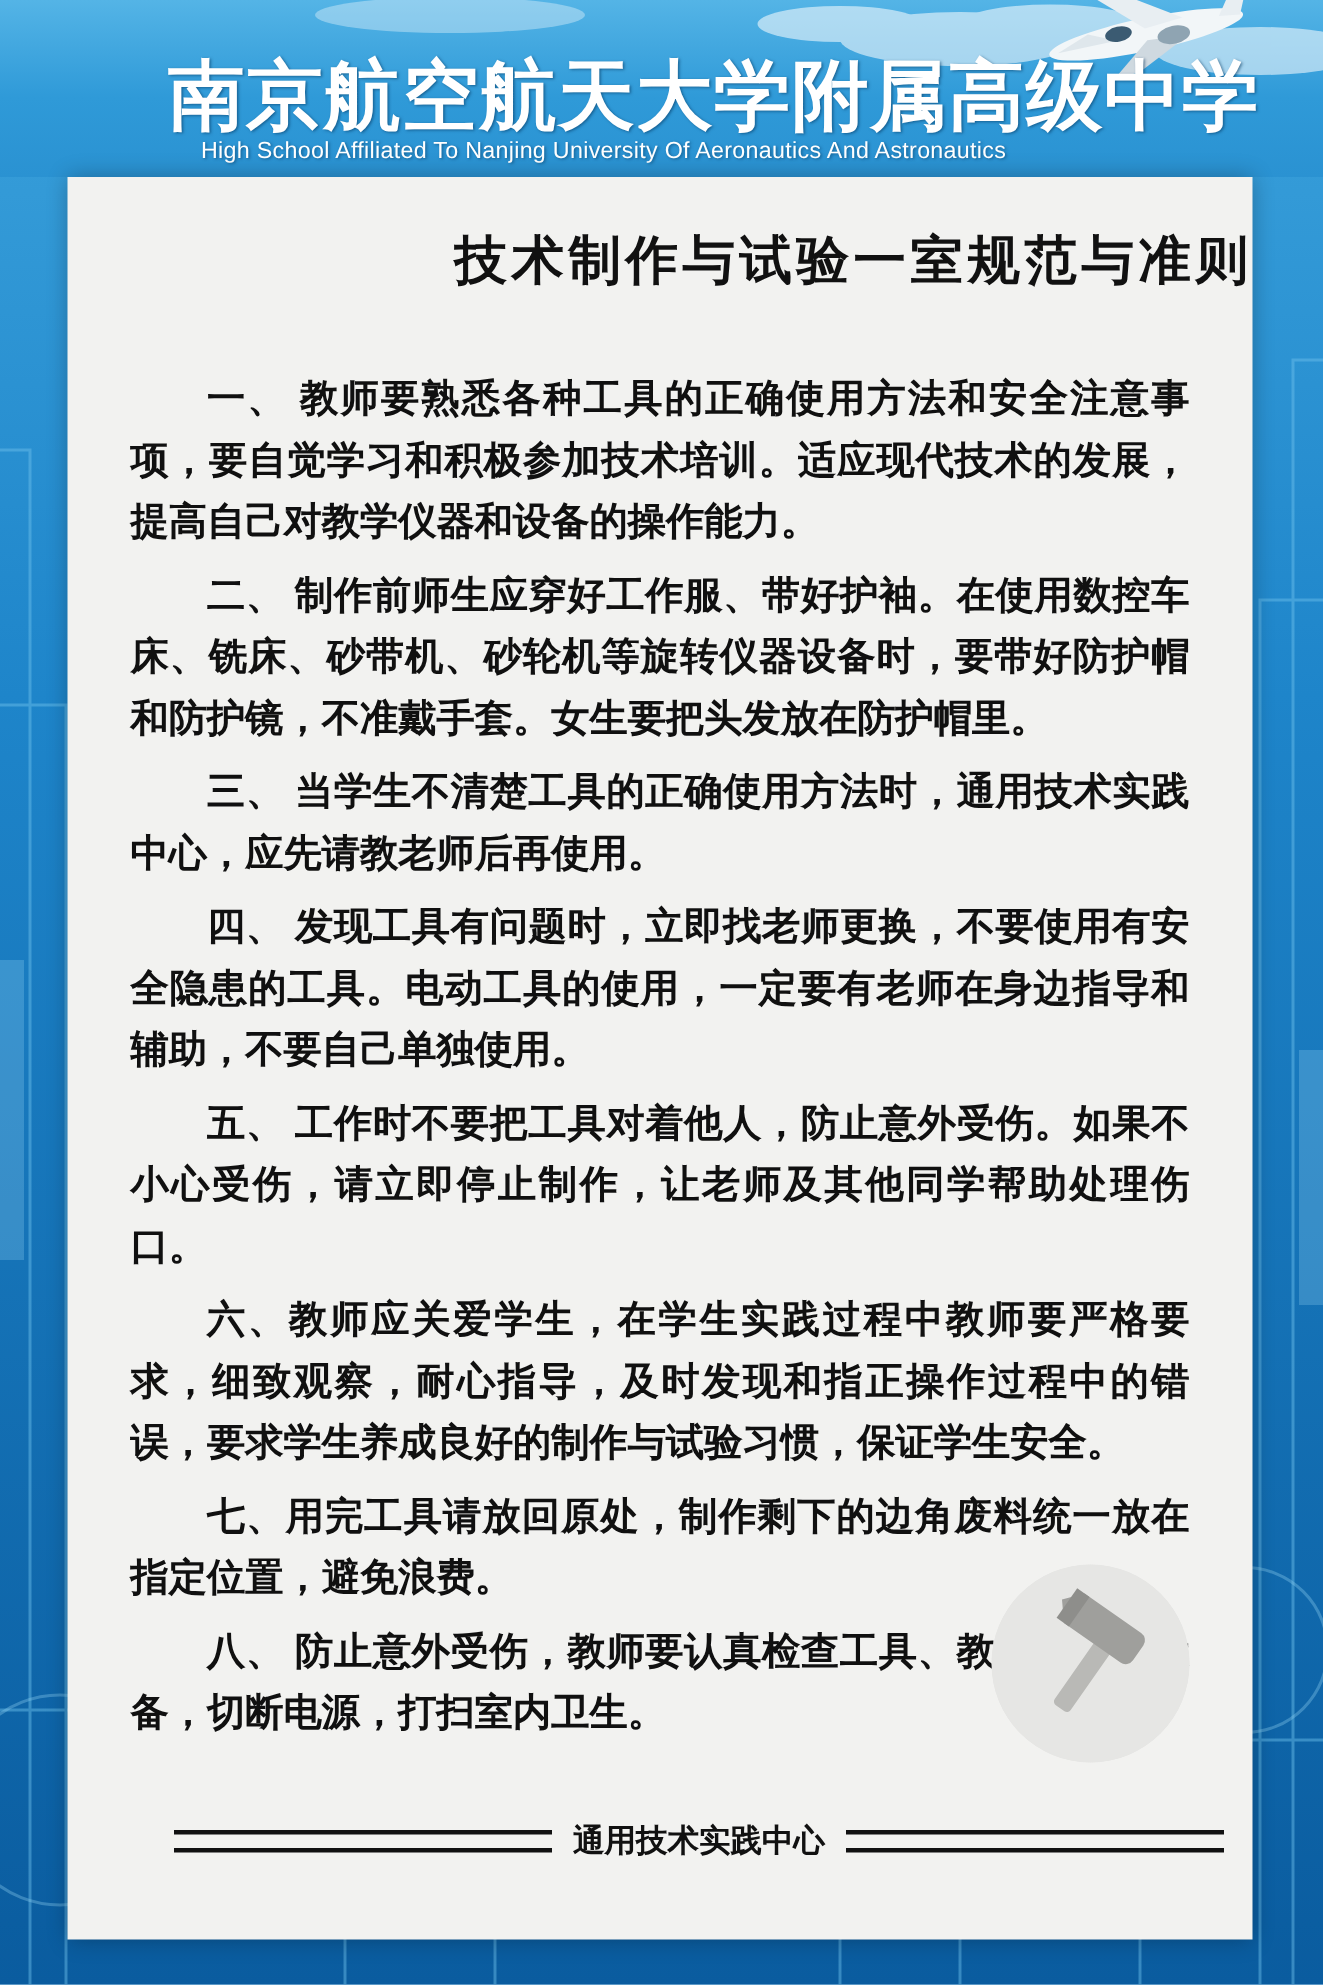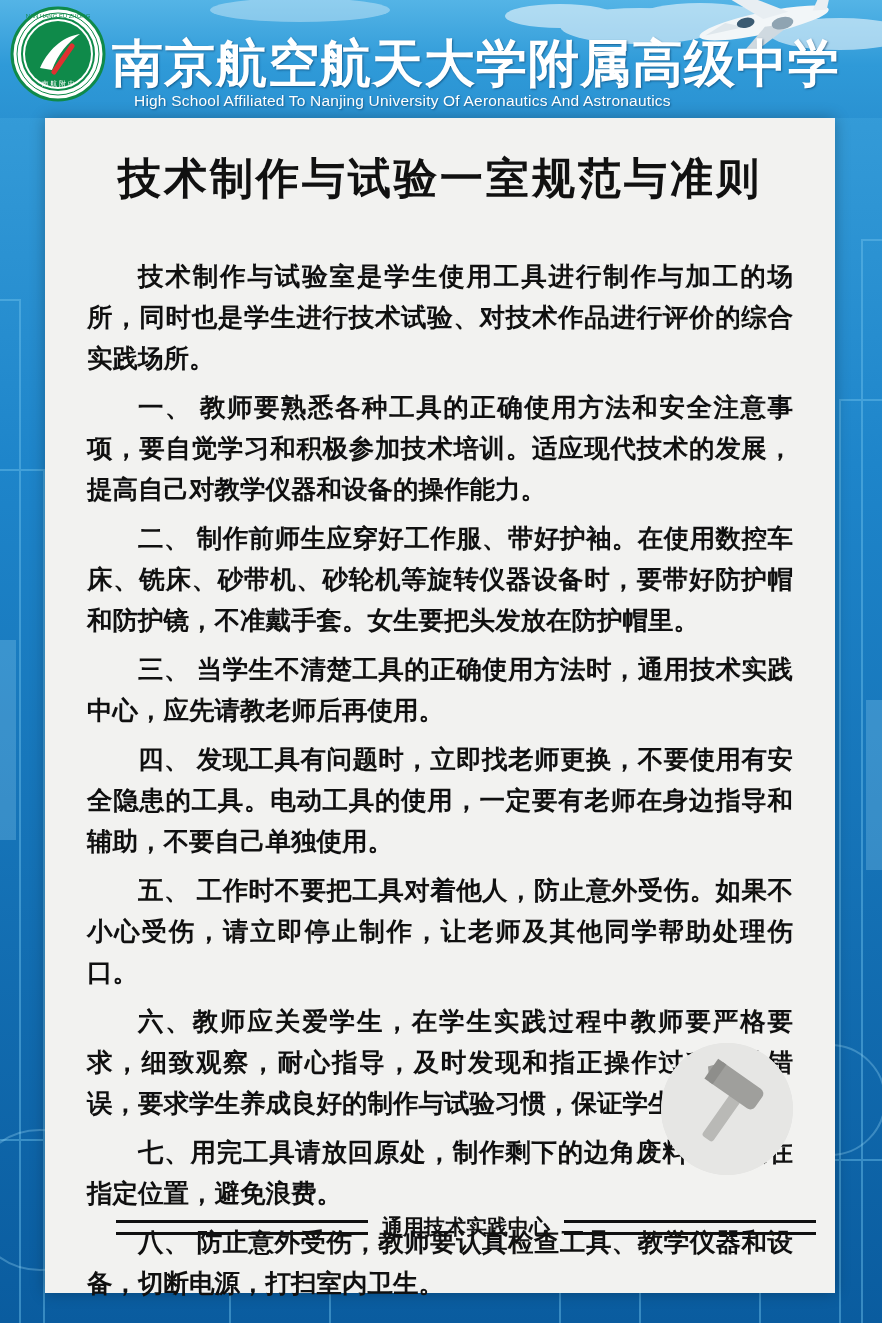--- a/index.html
+++ b/index.html
@@ -85,24 +85,24 @@
     left: 45px;
     top: 118px;
     width: 790px;
     height: 1175px;
     background: #f2f2f0;
     box-shadow: 0 0 14px rgba(0,0,0,0.28);
   }
 
   .doc-title {
     margin: 32px 0 0 0;
-    text-align: center;
+    text-align: right;
     font-family: Liberation Sans, sans-serif;
     font-weight: bold;
-    font-size: 43px;
+    font-size: 35px;
     letter-spacing: 3px;
     color: #111111;
   }
 
   .doc-body {
     margin: 48px 42px 0 42px;
   }
   .para {
     font-family: "Liberation Serif", serif;
     font-size: 25.5px;
@@ -215,48 +215,30 @@
           <path d="M0 26 L22 18 L40 26 Z" fill="#dfe7ec"></path>
           <path d="M60 22 L30 -6 L46 -6 L86 20 Z" fill="#e8eef2"></path>
           <path d="M60 30 L34 50 L50 50 L88 32 Z" fill="#cfd9e0"></path>
           <path d="M110 24 L126 2 L134 4 L124 26 Z" fill="#e8eef2"></path>
           <ellipse cx="42" cy="22" rx="9" ry="5" fill="#3b5b72"></ellipse>
           <ellipse cx="78" cy="30" rx="11" ry="6" fill="#8fa4b2"></ellipse>
         </g>
       </svg>
     </div>
 
-    <div class="logo">
-      <svg width="96" height="96" viewBox="0 0 96 96" xmlns="http://www.w3.org/2000/svg">
-        <circle cx="48" cy="48" r="46" fill="#ffffff"></circle>
-        <circle cx="48" cy="48" r="46" fill="none" stroke="#0f8a4a" stroke-width="3"></circle>
-        <circle cx="48" cy="48" r="36" fill="#ffffff" stroke="#0f8a4a" stroke-width="2"></circle>
-        <circle cx="48" cy="48" r="33" fill="#0f8a4a"></circle>
-        <path d="M30 62 C40 40 56 30 70 28 C58 36 48 48 42 64 Z" fill="#ffffff"></path>
-        <path d="M44 66 L62 40" stroke="#e03030" stroke-width="5" stroke-linecap="round"></path>
-        <circle cx="48" cy="48" r="41" fill="none" stroke="#0f8a4a" stroke-width="1"></circle>
-        <g fill="#0f8a4a" font-size="6" font-family="Liberation Sans, sans-serif">
-          <text x="48" y="12" text-anchor="middle">NAN HANG FU ZHONG</text>
-        </g>
-        <g fill="#ffffff" font-size="7" font-family="Liberation Serif, serif">
-          <text x="48" y="80" text-anchor="middle">南 航 附 中</text>
-        </g>
-      </svg>
-    </div>
 
     <div class="school-name">南京航空航天大学附属高级中学</div>
     <div class="school-name-en">High School Affiliated To Nanjing University  Of Aeronautics And Astronautics</div>
   </div>
 
   <div class="panel">
 
     <h1 class="doc-title">技术制作与试验一室规范与准则</h1>
 
     <div class="doc-body">
-      <p class="para">技术制作与试验室是学生使用工具进行制作与加工的场所，同时也是学生进行技术试验、对技术作品进行评价的综合实践场所。</p>
       <p class="para">一、 教师要熟悉各种工具的正确使用方法和安全注意事项，要自觉学习和积极参加技术培训。适应现代技术的发展，提高自己对教学仪器和设备的操作能力。</p>
       <p class="para">二、 制作前师生应穿好工作服、带好护袖。在使用数控车床、铣床、砂带机、砂轮机等旋转仪器设备时，要带好防护帽和防护镜，不准戴手套。女生要把头发放在防护帽里。</p>
       <p class="para">三、 当学生不清楚工具的正确使用方法时，通用技术实践中心，应先请教老师后再使用。</p>
       <p class="para">四、 发现工具有问题时，立即找老师更换，不要使用有安全隐患的工具。电动工具的使用，一定要有老师在身边指导和辅助，不要自己单独使用。</p>
       <p class="para">五、 工作时不要把工具对着他人，防止意外受伤。如果不小心受伤，请立即停止制作，让老师及其他同学帮助处理伤口。</p>
       <p class="para">六、教师应关爱学生，在学生实践过程中教师要严格要求，细致观察，耐心指导，及时发现和指正操作过程中的错误，要求学生养成良好的制作与试验习惯，保证学生安全。</p>
       <p class="para">七、用完工具请放回原处，制作剩下的边角废料统一放在指定位置，避免浪费。</p>
       <p class="para">八、 防止意外受伤，教师要认真检查工具、教学仪器和设备，切断电源，打扫室内卫生。</p>
     </div>
 

